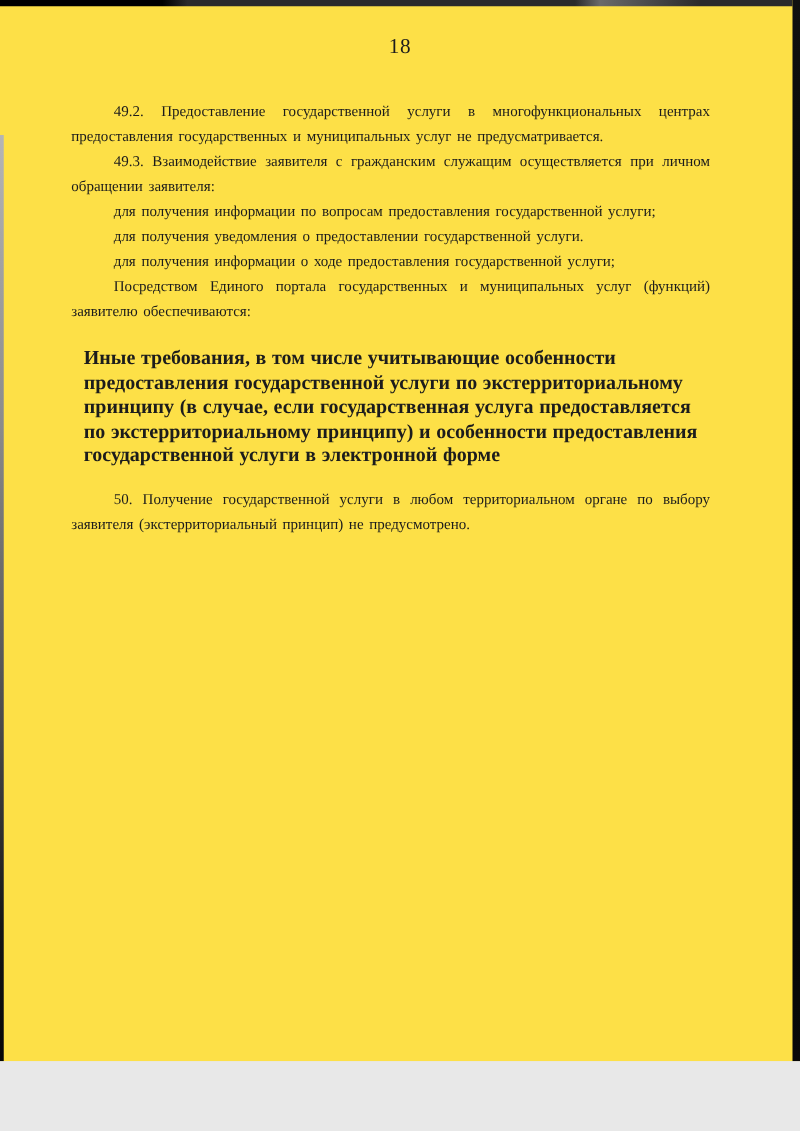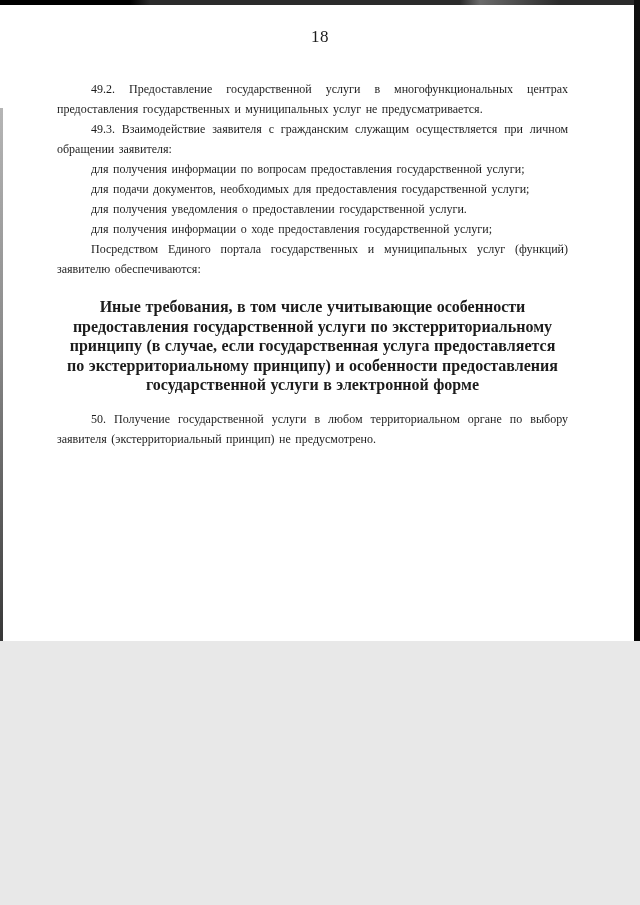--- a/index.html
+++ b/index.html
@@ -1,21 +1,21 @@
 <!DOCTYPE html>
 <html lang="ru"><head>
 <meta charset="utf-8">
 <style>
   html, body { margin: 0; padding: 0; background: #e8e8e8; }
   .page {
     position: relative;
     width: 640px;
-    height: 641px;
+    height: 849px;
     margin: 0 auto;
-    background: #ffffff;
+    background: #fde047;
     overflow: hidden;
     font-family: "Liberation Serif", "DejaVu Serif", serif;
     color: #1c1c1c;
   }
   
   .edge { position: absolute; pointer-events: none; }
   .edge.top {
     left: 0; top: 0; width: 634px; height: 5px;
     background: linear-gradient(to right,
       #000 0, #000 130px,
@@ -56,41 +56,40 @@
     text-align: justify;
     text-align-last: left;
     text-indent: 34px;
     word-spacing: 1.5px;
   }
   h2.section-heading {
     margin: 18px 10px 14px 10px;
     font-size: 16px;
     line-height: 19.5px;
     font-weight: bold;
-    text-align: center;
+    text-align: left;
     text-indent: 0;
     word-spacing: 0.5px;
   }
 </style>
 </head>
 <body>
 
 <div class="page">
   <div class="edge top"></div>
   <div class="edge right"></div>
   <div class="edge left"></div>
   <div class="edge bottom"></div>
 
   <div class="pagenum">18</div>
 
   <div class="content">
     <p class="body-para">49.2. Предоставление государственной услуги в многофункциональных центрах предоставления государственных и муниципальных услуг не предусматривается.</p>
     <p class="body-para">49.3. Взаимодействие заявителя с гражданским служащим осуществляется при личном обращении заявителя:</p>
     <p class="body-para">для получения информации по вопросам предоставления государственной услуги;</p>
-    <p class="body-para">для подачи документов, необходимых для предоставления государственной услуги;</p>
     <p class="body-para">для получения уведомления о предоставлении государственной услуги.</p>
     <p class="body-para">для получения информации о ходе предоставления государственной услуги;</p>
     <p class="body-para">Посредством Единого портала государственных и муниципальных услуг (функций) заявителю обеспечиваются:</p>
 
     <h2 class="section-heading">Иные требования, в том числе учитывающие особенности предоставления государственной услуги по экстерриториальному принципу (в случае, если государственная услуга предоставляется по экстерриториальному принципу) и особенности предоставления государственной услуги в электронной форме</h2>
 
     <p class="body-para">50. Получение государственной услуги в любом территориальном органе по выбору заявителя (экстерриториальный принцип) не предусмотрено.</p>
   </div>
 </div>
 

